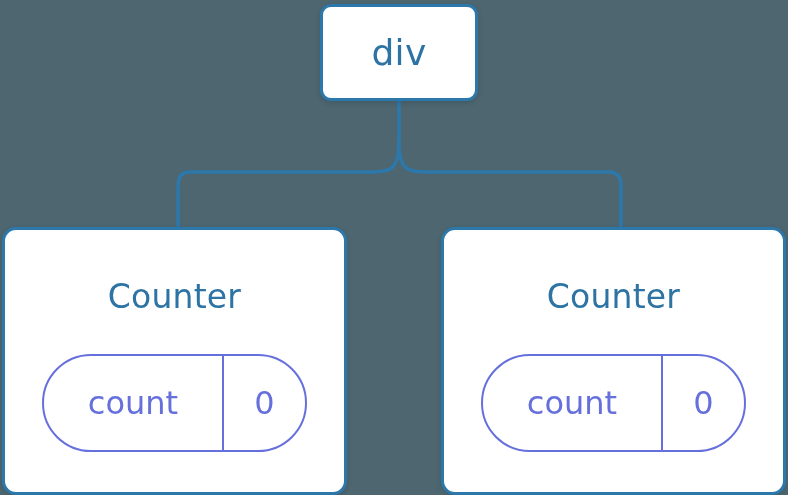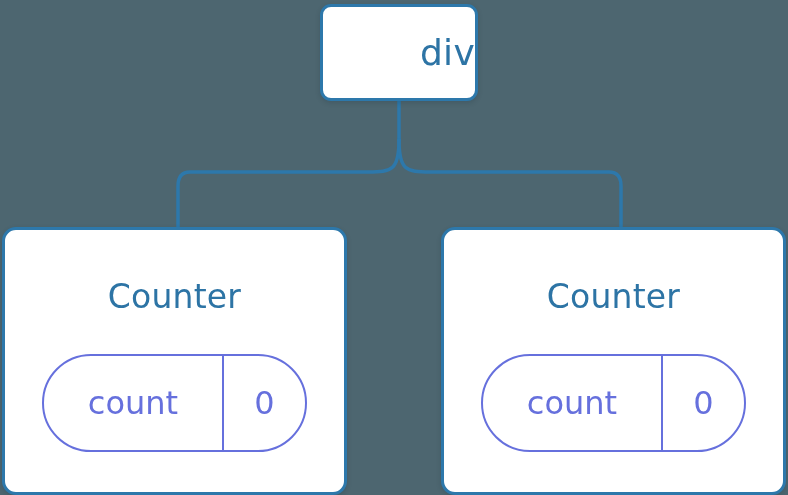--- a/index.html
+++ b/index.html
@@ -42,21 +42,21 @@
 
   
   #node-div {
     left: 320px;
     top: 4px;
     width: 158px;
     height: 97px;
     border-radius: 11px;
     display: flex;
     align-items: center;
-    justify-content: flex-end;
+    justify-content: center;
   }
   .root-label {
     color: #2d74a5;
     font-size: 36px;
     font-weight: 400;
     letter-spacing: 0.3px;
     line-height: 1;
   }
 
   

